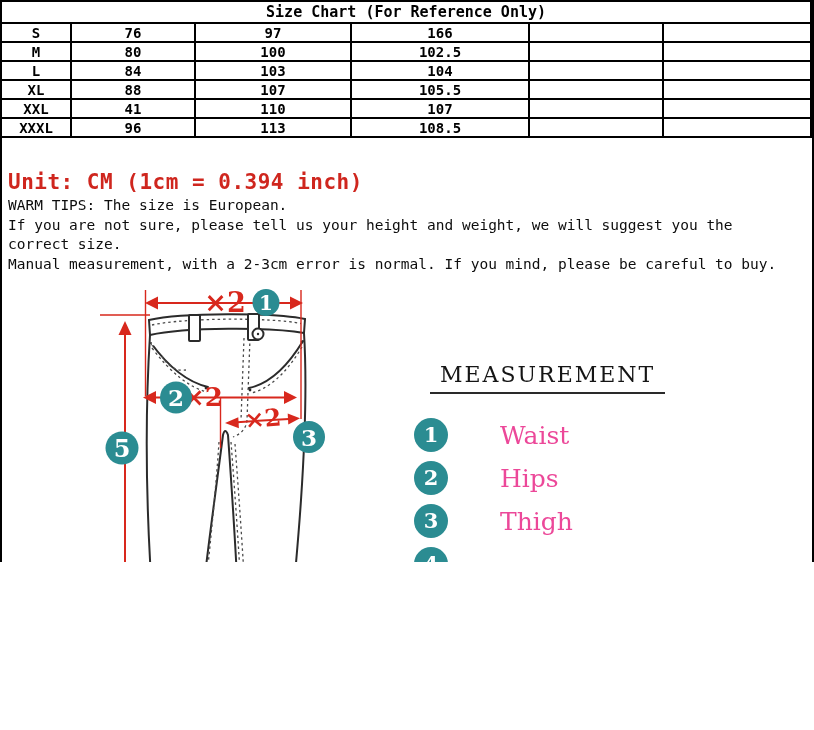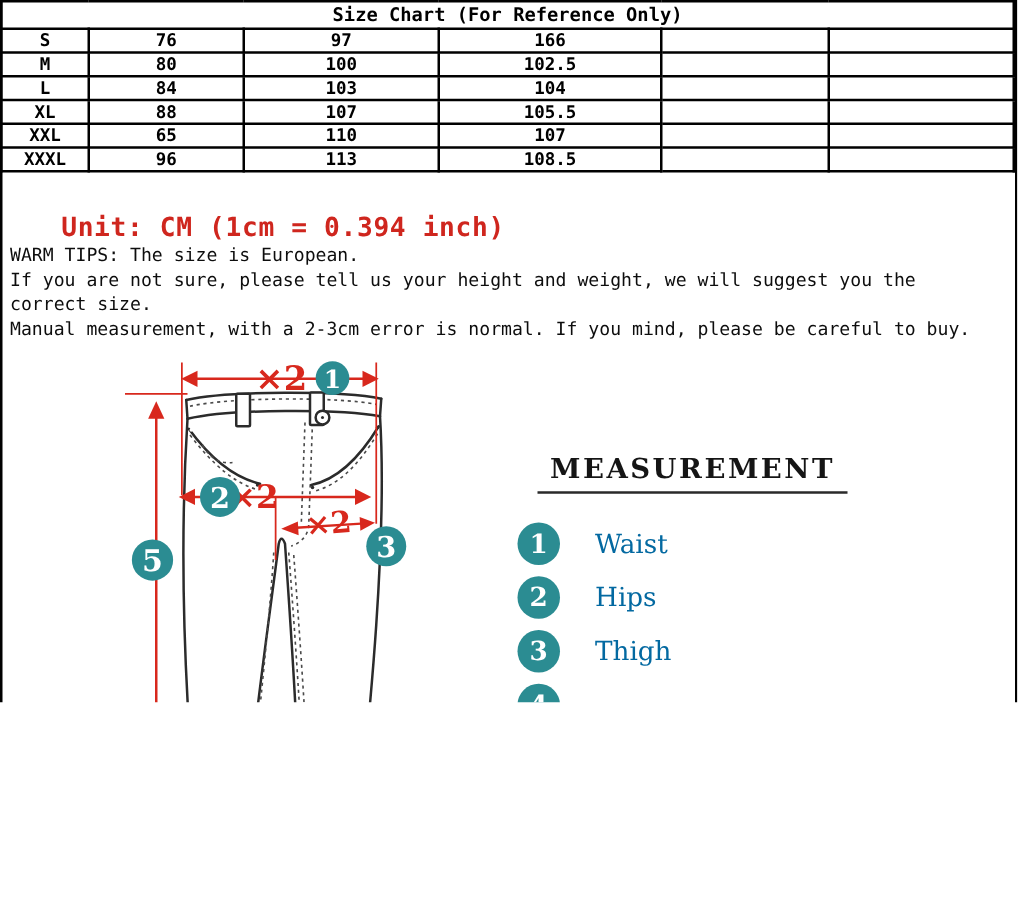--- a/index.html
+++ b/index.html
@@ -19,53 +19,53 @@
   }
   .size-table td, .size-table th {
     border:2px solid #000; padding:0; text-align:center; vertical-align:middle;
     font-weight:bold; font-size:14px; color:#000; white-space:nowrap; overflow:hidden;
   }
   .size-table tr.title-row td { height:20px; font-size:15px; }
   .size-table tr { height:19px; }
   
   .unit-heading {
     position:absolute; left:8px; top:170px; font-size:21px; font-weight:bold;
-    color:#cf261e; letter-spacing:0.5px; white-space:nowrap;margin-left:41px;
+    color:#cf261e; letter-spacing:0.5px; white-space:nowrap;
   }
   .tips {
     position:absolute; left:8px; top:196px; width:800px;
     font-size:14.5px; font-weight:normal; color:#0d0d0d; line-height:19.5px;
   }
   .tips div { white-space:nowrap; }
   
   svg.diagram { position:absolute; left:0; top:280px; }
   .ink { stroke:#2b2b2b; fill:none; stroke-width:2; stroke-linecap:round; }
   .ink-fill { stroke:#2b2b2b; fill:#ffffff; stroke-width:2; }
   .stitch { stroke:#4a4a4a; fill:none; stroke-width:1.3; stroke-dasharray:2.5 3; }
   .red-line { stroke:#d8281d; stroke-width:2; fill:none; }
   .red-guide { stroke:#d8281d; stroke-width:1.4; fill:none; }
   .red-head { fill:#d8281d; stroke:none; }
   .x2 { fill:#d8281d; font-family:"DejaVu Serif", serif; font-weight:bold; text-anchor:middle; }
   .badge { fill:#2b8c92; }
   .badge-num { fill:#ffffff; font-family:"DejaVu Serif", serif; font-weight:bold; text-anchor:middle; }
   
   .legend-title {
     position:absolute; left:430px; top:362px; font-family:"DejaVu Serif", serif;
-    font-size:22px; letter-spacing:2px; color:#151515; font-weight:bold;
+    font-size:22px; letter-spacing:2px; color:#151515; font-weight:normal;
     padding:0 10px 5px 10px; border-bottom:2px solid #2a2a2a; white-space:nowrap;
   }
   .legend-list { position:absolute; left:414px; top:418px; }
   .legend-item { display:flex; align-items:center; height:34px; margin-bottom:9px; }
   .legend-badge {
     width:34px; height:34px; border-radius:50%; background:#2b8c92; color:#fff;
     font-family:"DejaVu Serif", serif; font-size:21px; font-weight:bold;
     text-align:center; line-height:34px; flex:0 0 34px;
   }
   .legend-label {
-    margin-left:28px; font-family:"DejaVu Serif", serif; font-size:21px; color:#0369a1;
+    margin-left:52px; font-family:"DejaVu Serif", serif; font-size:25px; color:#ec4899;
     white-space:nowrap;
   }
 </style>
 </head>
 <body>
 
 <div class="canvas">
   <div class="frame"></div>
 
   <table class="size-table">
@@ -108,21 +108,21 @@
     <tr>
       <td>XL</td>
       <td>88</td>
       <td>107</td>
       <td>105.5</td>
       <td></td>
       <td></td>
     </tr>
     <tr>
       <td>XXL</td>
-      <td>65</td>
+      <td>41</td>
       <td>110</td>
       <td>107</td>
       <td></td>
       <td></td>
     </tr>
     <tr>
       <td>XXXL</td>
       <td>96</td>
       <td>113</td>
       <td>108.5</td>

